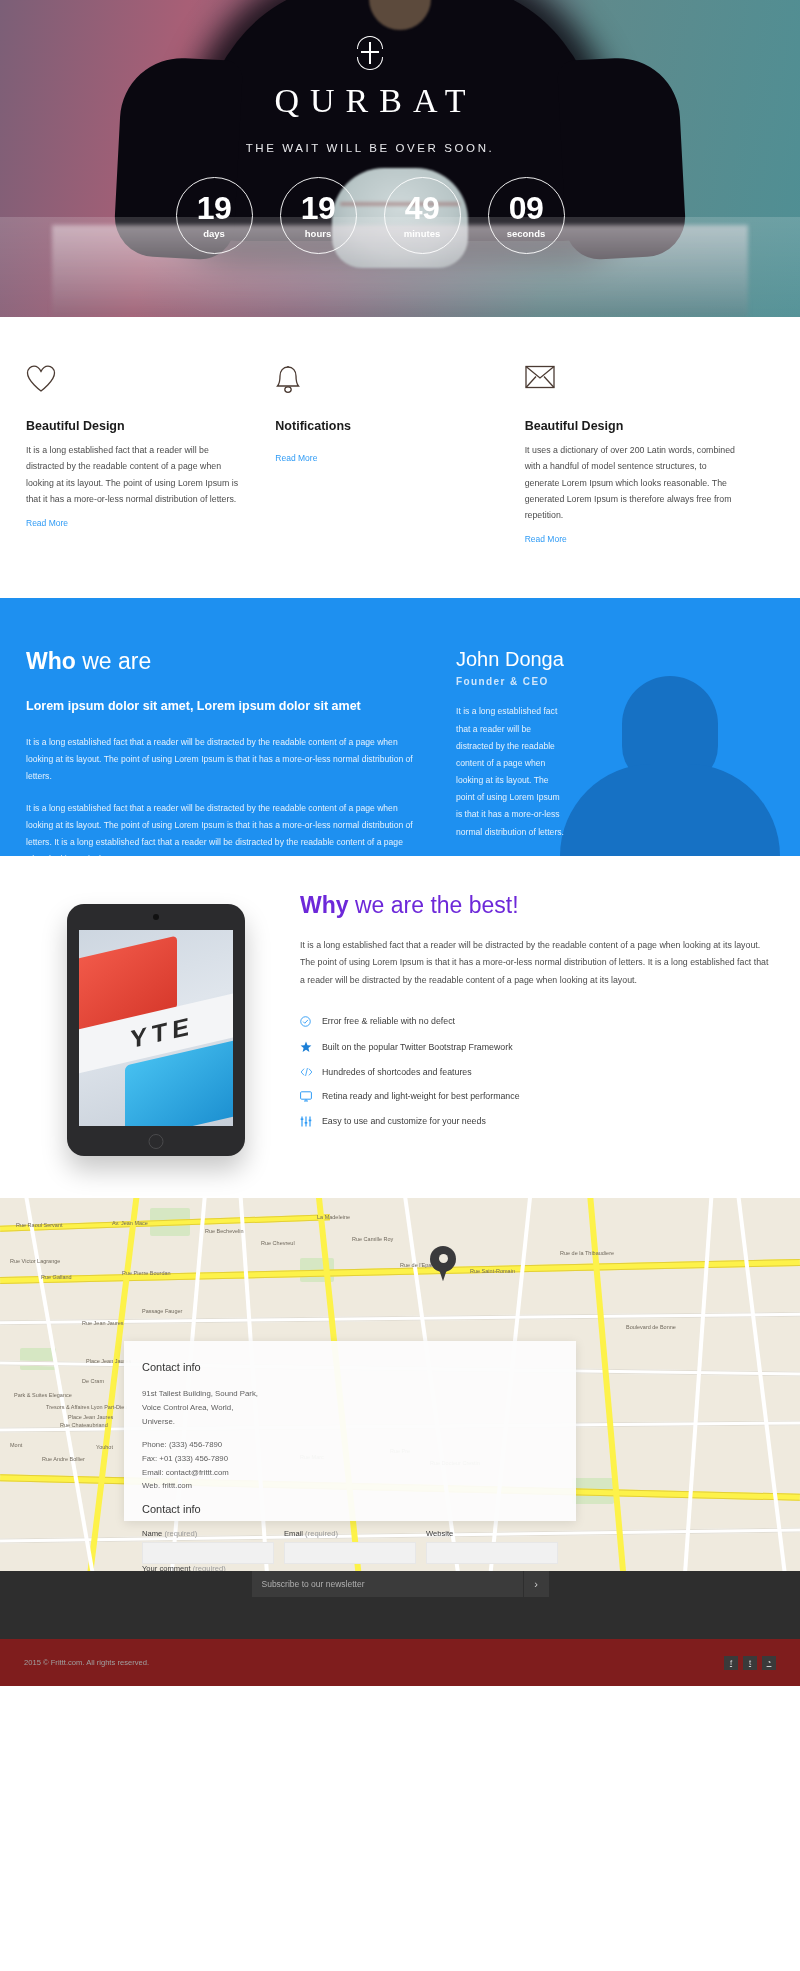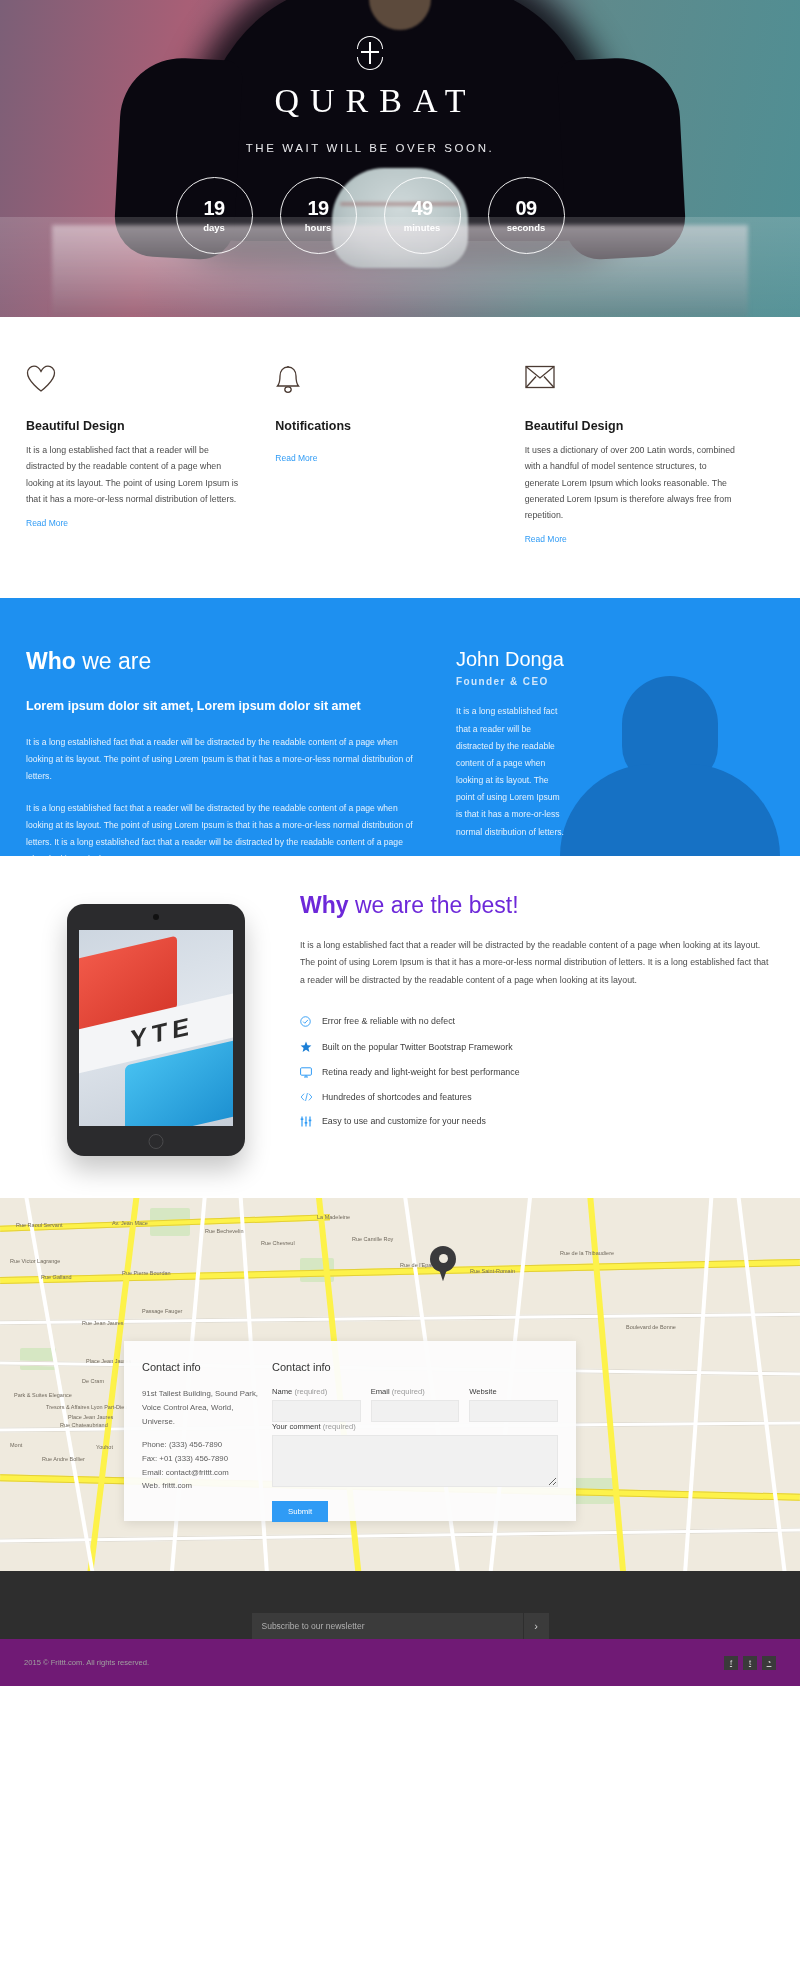--- a/index.html
+++ b/index.html
@@ -77,21 +77,21 @@
   .tagline {
     margin-top:22px; color:#e9e9ec; font-size:11.5px; letter-spacing:2.6px; font-weight:400;
   }
 
   .countdown { margin-top:23px; display:flex; gap:27px; }
   .cd-item {
     width:77px; height:77px; border-radius:50%;
     border:1.6px solid rgba(255,255,255,0.92);
     display:flex; flex-direction:column; align-items:center; justify-content:center;
   }
-  .cd-num { color:#fff; font-size:20px; font-weight:bold; line-height:1; letter-spacing:-0.5px;}
+  .cd-num { color:#fff; font-size:32px; font-weight:bold; line-height:1; letter-spacing:-0.5px;}
   .cd-lbl { color:#fff; font-size:9.5px; font-weight:bold; margin-top:4px; }
 
   
   .features {
     display:flex; padding:48px 26px 52px 26px; gap:0; background:#fff;
   }
   .feat { width:250px; padding-right:36px; }
   .feat-icon { height:34px; margin-bottom:20px; color:#4b3b33; }
   .feat-title { font-size:12.5px; font-weight:bold; color:#1b1b1b; margin-bottom:9px; }
   .feat-body { font-size:8.8px; line-height:1.85; color:#4c4c4c; }
@@ -189,52 +189,53 @@
   .pin-tail {
     position:absolute; left:8px; top:20px; width:10px; height:15px; background:#3a3a3c;
     clip-path:polygon(0 0, 100% 0, 50% 100%);
   }
   .maplabel { position:absolute; font-size:5.5px; color:#70695d; font-family:"Liberation Sans",sans-serif; }
 
   .contact-card {
     position:absolute; left:124px; top:143px; width:452px; height:180px;
     background:rgba(252,252,252,0.95); display:flex; padding:20px 18px;
     box-shadow:0 2px 10px rgba(0,0,0,0.10);
+    flex-direction:column;
   }
   .ci-col { width:130px; padding-right:14px; }
   .ci-h { font-size:11px; color:#333; margin-bottom:14px; font-weight:400;}
   .ci-p { font-size:7.8px; color:#5e5e5e; line-height:1.75; margin-bottom:10px; }
   .form-col { flex:1; }
   .frow { display:flex; gap:10px; }
   .fgroup { flex:1; }
   .flabel { font-size:7.6px; color:#3a3a3a; margin-bottom:4px; display:block; }
   .flabel span { color:#9a9a9a; }
   .finput { width:100%; height:22px; background:#f1f1f1; border:1px solid #e7e7e7; }
   .ftext { width:100%; height:52px; background:#f1f1f1; border:1px solid #e7e7e7; }
   .submit {
     margin-top:10px; background:#2f9bf5; color:#fff; border:none;
     font-size:7.8px; padding:6px 16px; cursor:pointer; font-family:"Liberation Sans",sans-serif;
   }
 
   
   .newsletter {
-    background:#2e2e2e; height:68px; display:flex; align-items:flex-end; justify-content:center;
+    background:#2e2e2e; height:68px; display:flex; align-items:flex-start; justify-content:center;
   }
   .nl-wrap { display:flex; width:297px; height:26px; }
   .nl-input {
     flex:1; background:#3b3b3b; border:none; color:#b9b9b9; font-size:8.5px;
     padding:0 10px; font-family:"Liberation Sans",sans-serif;
   }
   .nl-input::placeholder { color:#b0b0b0; }
   .nl-btn {
     width:26px; background:#3b3b3b; border:none; border-left:1px solid #2e2e2e;
     color:#cfcfcf; font-size:11px; cursor:pointer;
   }
   .footer-bar {
-    background:#701a75; height:47px; display:flex; align-items:center;
+    background:#7f1d1d; height:47px; display:flex; align-items:center;
     justify-content:space-between; padding:0 24px;gap:28px;
   }
   .copy { font-size:7.6px; color:#a0a0a0; }
   .socials { display:flex; gap:5px; }
   .soc {
     width:14px; height:14px; background:#3a3a3a; color:#cfcfcf; font-size:8px;
     display:flex; align-items:center; justify-content:center;
   }
 </style>
 </head>
@@ -376,35 +377,35 @@
       <li class="why-li">
         <span class="ic star">
           <svg width="12" height="12" viewBox="0 0 12 12">
               <path d="M6 0.6 L7.5 4.2 L11.4 4.5 L8.4 7 L9.4 10.9 L6 8.8 L2.6 10.9 L3.6 7 L0.6 4.5 L4.5 4.2 Z" fill="#1b7fd6"></path>
             </svg>
         </span>
         <span>Built on the popular Twitter Bootstrap Framework</span>
       </li>
       <li class="why-li">
         <span class="ic">
+          <svg width="13" height="10" viewBox="0 0 14 10">
+              <path d="M4.4 1.4 L1.2 5 L4.4 8.6 M9.6 1.4 L12.8 5 L9.6 8.6 M8 0.8 L6 9.2" fill="none" stroke="#2f9bf5" stroke-width="0.9"></path>
+            </svg>
+        </span>
+        <span>Hundredes of shortcodes and features</span>
+      </li>
+      <li class="why-li">
+        <span class="ic">
           <svg width="12" height="11" viewBox="0 0 12 11">
               <rect x="0.6" y="0.8" width="10.8" height="7.4" rx="1" fill="none" stroke="#2f9bf5" stroke-width="1"></rect>
               <path d="M4 10 L8 10" stroke="#2f9bf5" stroke-width="1"></path>
               <path d="M6 8.2 L6 10" stroke="#2f9bf5" stroke-width="1"></path>
             </svg>
         </span>
         <span>Retina ready and light-weight for best performance</span>
-      </li>
-      <li class="why-li">
-        <span class="ic">
-          <svg width="13" height="10" viewBox="0 0 14 10">
-              <path d="M4.4 1.4 L1.2 5 L4.4 8.6 M9.6 1.4 L12.8 5 L9.6 8.6 M8 0.8 L6 9.2" fill="none" stroke="#2f9bf5" stroke-width="0.9"></path>
-            </svg>
-        </span>
-        <span>Hundredes of shortcodes and features</span>
       </li>
       <li class="why-li">
         <span class="ic">
           <svg width="12" height="11" viewBox="0 0 12 11">
               <path d="M2 0.6 L2 10.4 M6 0.6 L6 10.4 M10 0.6 L10 10.4" stroke="#2f9bf5" stroke-width="1.2"></path>
               <rect x="0.7" y="2.4" width="2.6" height="1.6" fill="#2f9bf5"></rect>
               <rect x="4.7" y="6" width="2.6" height="1.6" fill="#2f9bf5"></rect>
               <rect x="8.7" y="3.6" width="2.6" height="1.6" fill="#2f9bf5"></rect>
             </svg>
         </span>

